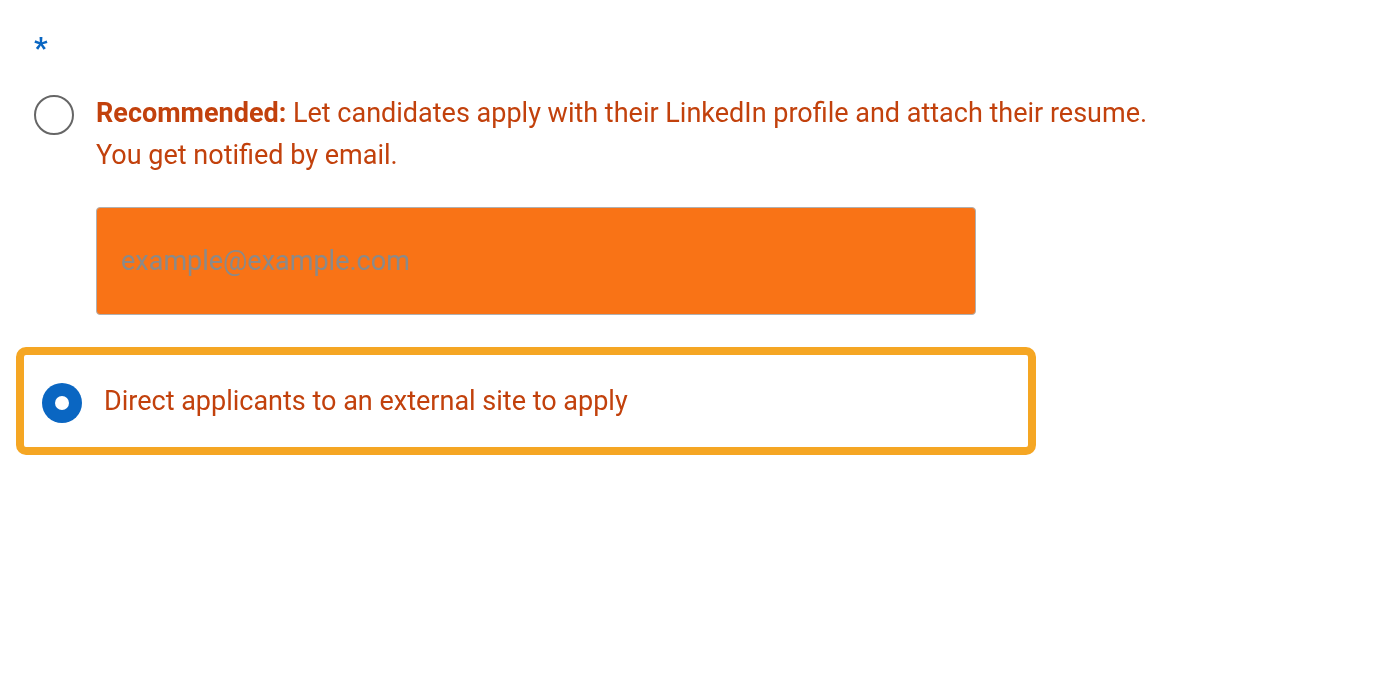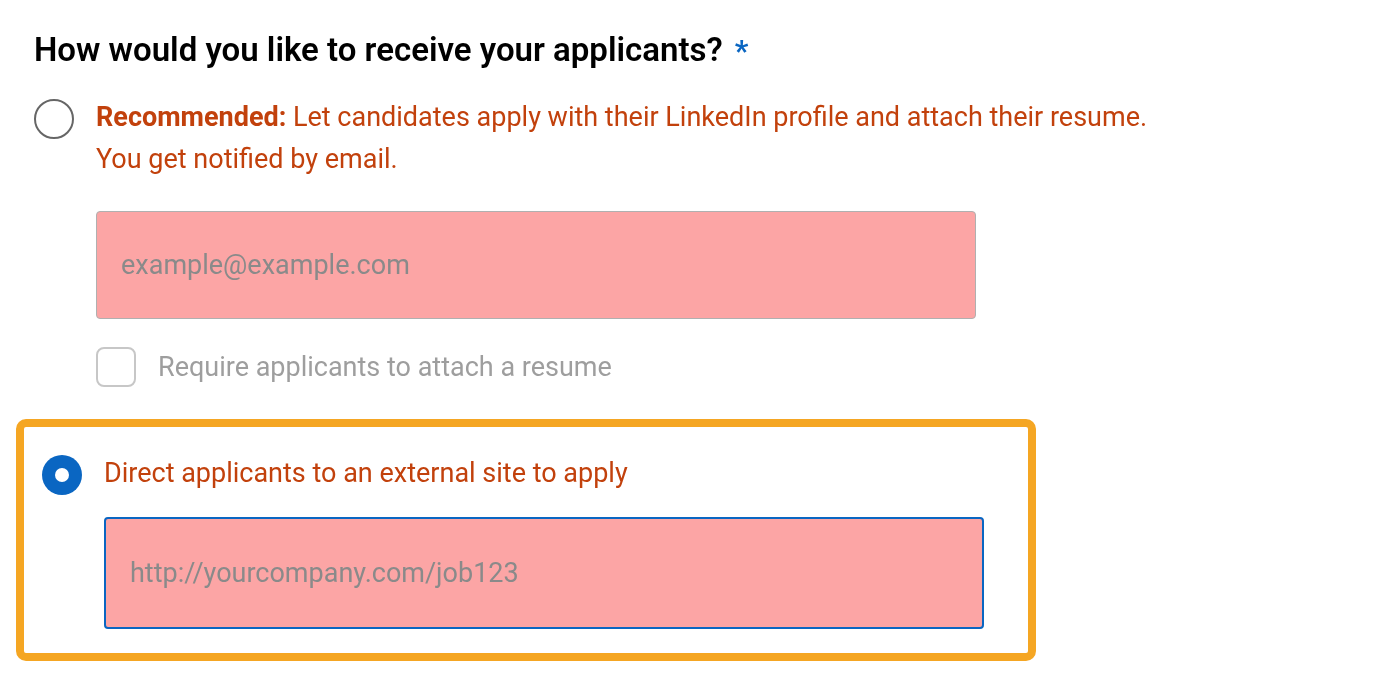--- a/index.html
+++ b/index.html
@@ -76,21 +76,21 @@
       max-width: 880px;
     }
     .text-input {
       width: 100%;
       height: 108px;
       padding: 0 24px;
       font-size: 27px;
       color: #000000;
       border: 1px solid #b0b0b0;
       border-radius: 4px;
-      background: #fca5a5;
+      background: #f97316;
       outline: none;
       font-family: inherit;
     }
     .text-input::placeholder {
       color: #8a8a8a;
     }
     .text-input-focused {
       border: 2px solid #0a66c2;
       height: 112px;
     }
@@ -129,47 +129,39 @@
     }
     .highlight-box .text-input {
       width: 100%;
       max-width: 880px;
     }
   </style>
 </head>
 <body>
 
 <div class="heading-row">
-  <span class="heading">How would you like to receive your applicants?</span>
   <span class="asterisk">*</span>
 </div>
 
 <div class="option-section-1">
   <div class="option-row">
     <div class="radio-outer radio-unselected"></div>
     <div class="option-body">
       <div class="option-text">
         <span class="option-text-bold">Recommended:</span><span> Let candidates apply with their LinkedIn profile and attach their resume. You get notified by email.</span>
       </div>
       <div class="input-wrap">
         <input type="text" class="text-input" placeholder="example@example.com" style="">
       </div>
-      <div class="checkbox-row">
-        <div class="checkbox-box"></div>
-        <span class="checkbox-label">Require applicants to attach a resume</span>
-      </div>
     </div>
   </div>
 </div>
 
 <div class="highlight-box">
   <div class="option-row">
     <div class="radio-outer radio-selected">
       <div class="radio-inner-dot"></div>
     </div>
     <div class="option-body">
       <div class="option-text">Direct applicants to an external site to apply</div>
-      <div class="input-wrap">
-        <input type="text" class="text-input text-input-focused" placeholder="http://yourcompany.com/job123" style="">
-      </div>
     </div>
   </div>
 </div>
 
 </body></html>

